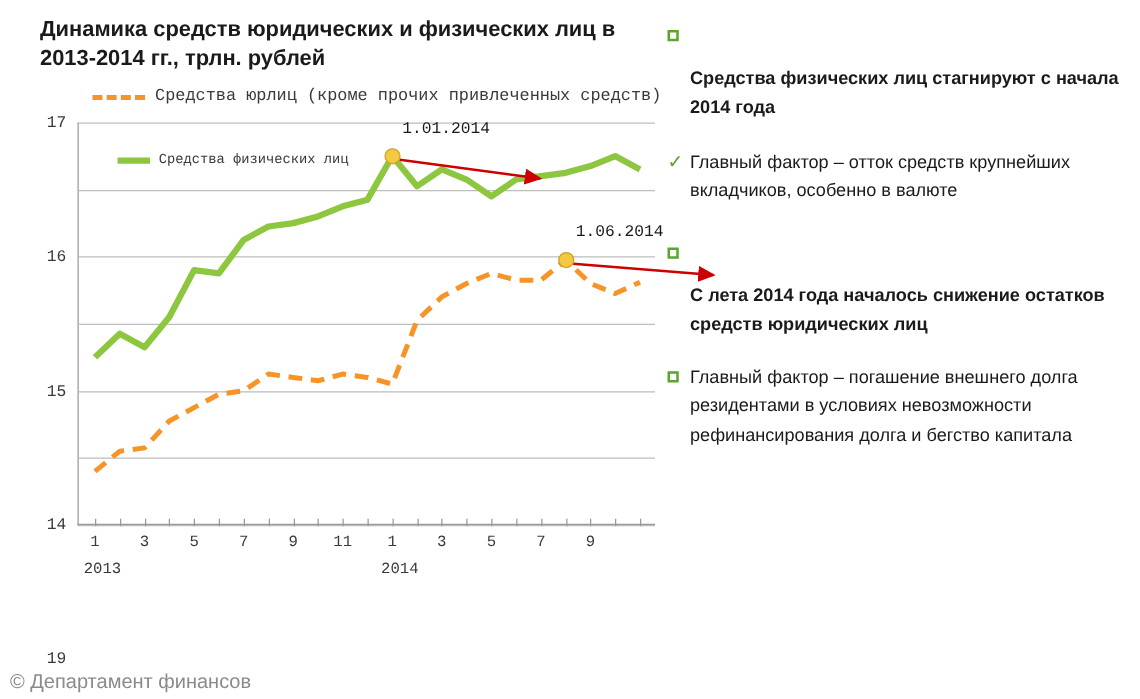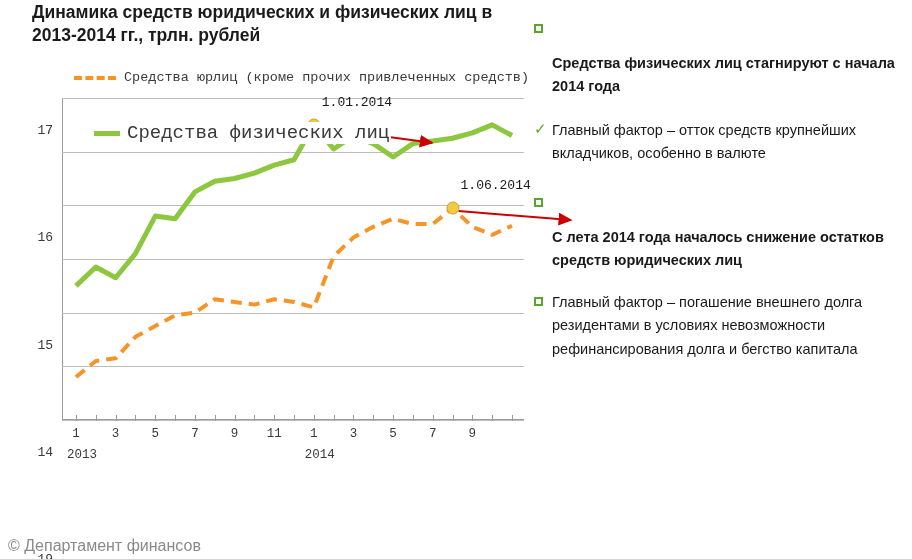--- a/index.html
+++ b/index.html
@@ -25,21 +25,21 @@
   .left-col {
     position: absolute;
     left: 0;
     top: 0;
     width: 530px;
     height: 559px;
   }
   .slide-title {
     position: absolute;
     left: 32px;
-    top: 1px;
+    top: 12px;
     width: 480px;
     font-size: 17.5px;
     font-weight: bold;
     line-height: 1.32;
     color: #1a1a1a;
   }
 
   .chart-area {
     position: absolute;
     left: 14px;
@@ -80,21 +80,21 @@
     z-index: 6;
   }
   .legend-solid .swatch {
     width: 0;
     height: 0;
     border-top: 5px solid #8dc63f;
     width: 26px;
     margin-right: 7px;
   }
   .legend-solid .lbl {
-    font-size: 19px;
+    font-size: 11px;
     color: #3a3a3a;
   }
 
   
   .plot {
     position: absolute;
     left: 48px;
     top: 36px;
     width: 462px;
     height: 322px;
@@ -119,21 +119,20 @@
     background: #bdbdbd;
   }
   .ytick-label {
     position: absolute;
     right: 100%;
     margin-right: 9px;
     transform: translateY(-50%);
     font-size: 13px;
     color: #3a3a3a;
     white-space: nowrap;
-    margin-top: 32px;
   }
   .xtick {
     position: absolute;
     bottom: -1px;
     width: 1px;
     height: 6px;
     background: #9a9a9a;
   }
   .xtick-label {
     position: absolute;

